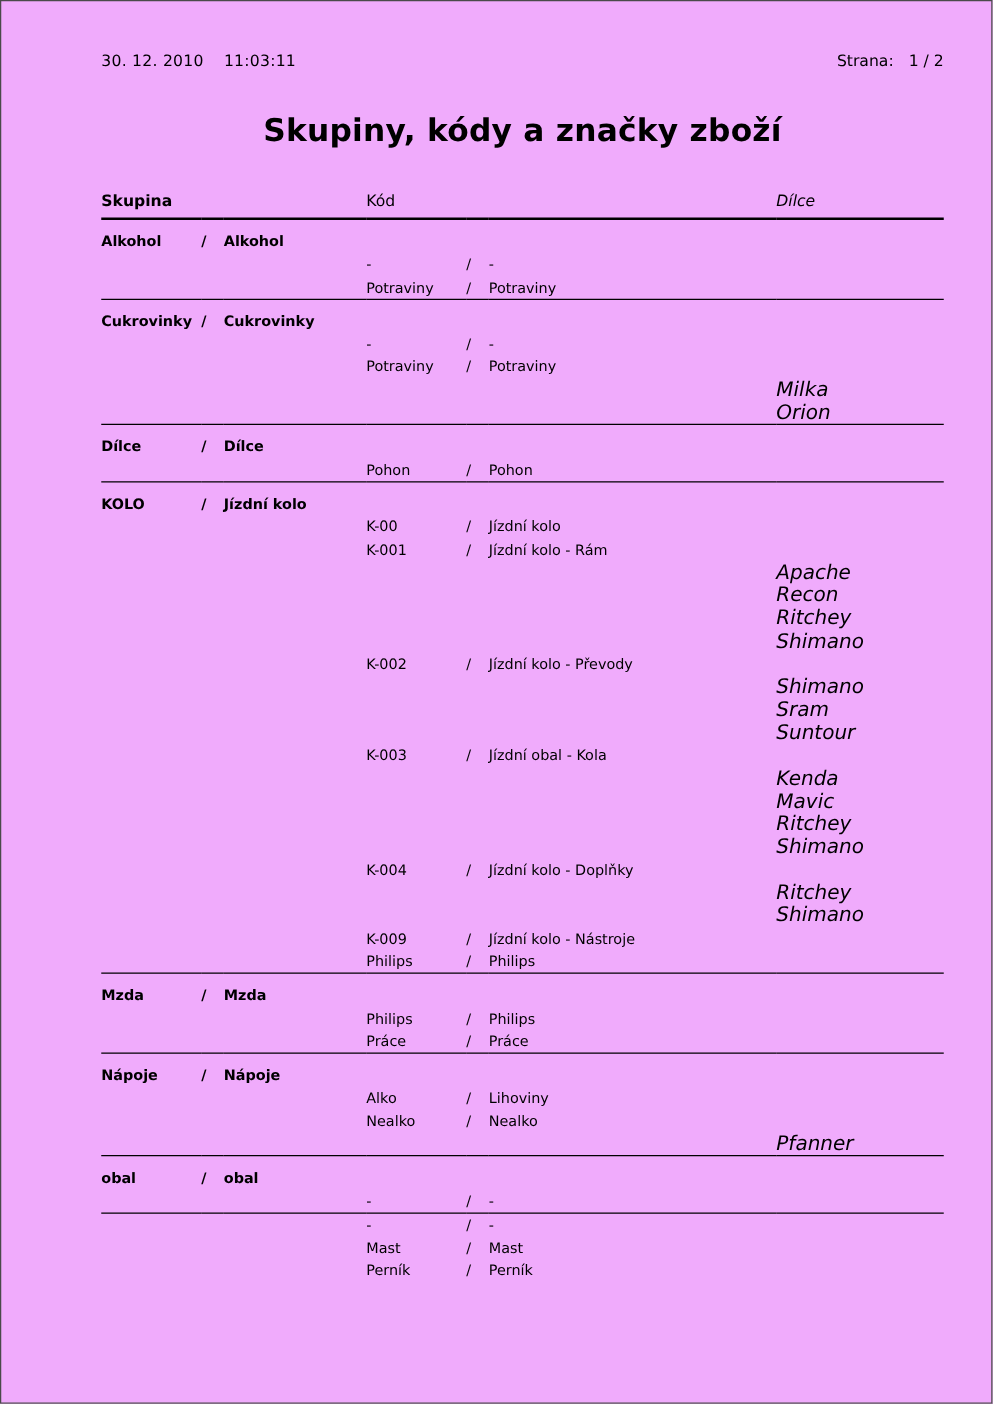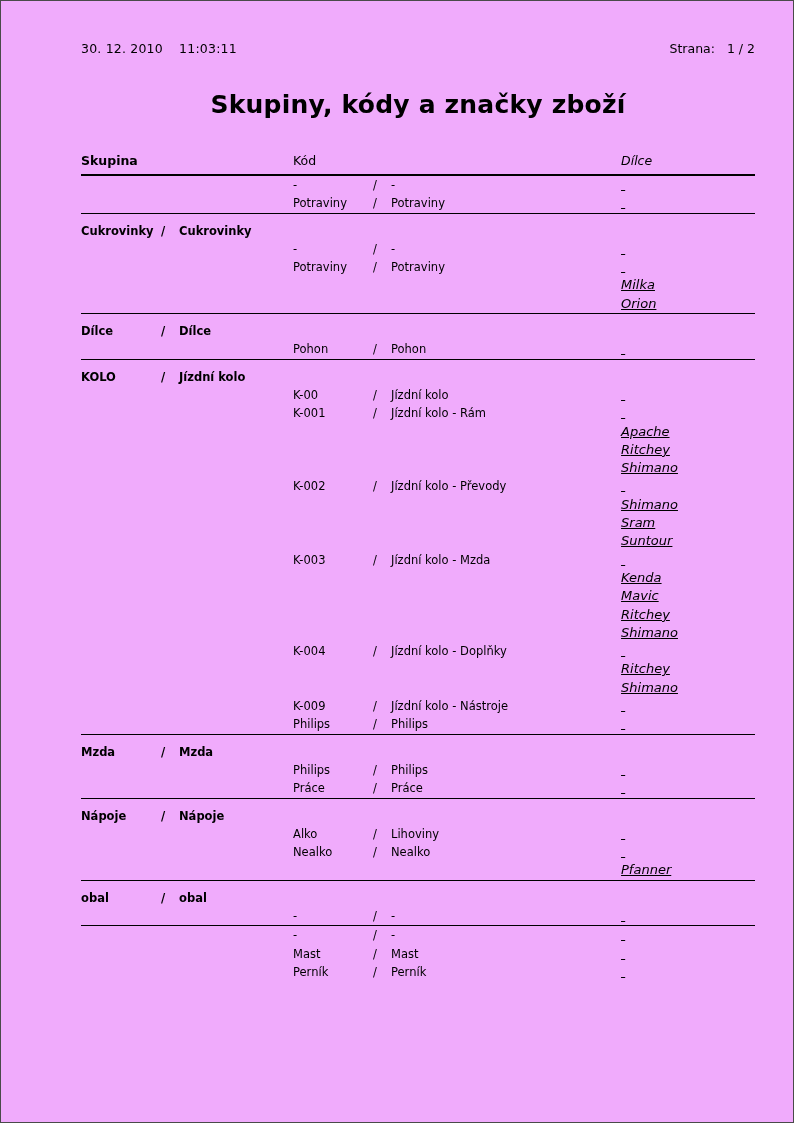--- a/index.html
+++ b/index.html
@@ -101,22 +101,21 @@
     color: #000;
   }
   td.grp-name { font-weight: bold; font-size: 11.5px; padding-top: 8px; }
   td.grp-slash { font-weight: bold; padding-top: 8px; }
   td.grp-desc { font-weight: bold; padding-top: 8px; }
   td.code, td.code-slash, td.code-desc {
     font-size: 11.5px;
   }
   td.brand {
     font-style: italic;
-    font-size: 13px;
-    text-decoration: underline;
+    font-size: 16px;
   }
 </style>
 </head>
 <body>
 
 <div class="page">
   <div class="inner">
 
     <div class="hdr">
       <div class="hdr-row1">
@@ -148,20 +147,29 @@
           <th class="skupina" colspan="3">Skupina</th>
           <th class="kod" colspan="3">Kód</th>
           <th class="znacka">Dílce</th>
         </tr>
         <tr class="head-rule">
           <td colspan="7"></td>
         </tr>
       </thead>
       <tbody id="tbody">
           <tr>
+            <td class="grp-name">Alkohol</td>
+            <td class="grp-slash">/</td>
+            <td class="grp-desc">Alkohol</td>
+            <td class="grp-name"></td>
+            <td class="grp-slash"></td>
+            <td class="grp-desc"></td>
+            <td class="brand"></td>
+          </tr>
+          <tr>
             <td></td>
             <td></td>
             <td></td>
             <td class="code">-</td>
             <td class="code-slash">/</td>
             <td class="code-desc">-</td>
             <td class="brand">&nbsp;</td>
           </tr>
           <tr>
             <td></td>
@@ -280,20 +288,29 @@
             <td class="code-desc">&nbsp;</td>
             <td class="brand">Apache</td>
           </tr>
           <tr>
             <td></td>
             <td></td>
             <td></td>
             <td class="code">&nbsp;</td>
             <td class="code-slash">&nbsp;</td>
             <td class="code-desc">&nbsp;</td>
+            <td class="brand">Recon</td>
+          </tr>
+          <tr>
+            <td></td>
+            <td></td>
+            <td></td>
+            <td class="code">&nbsp;</td>
+            <td class="code-slash">&nbsp;</td>
+            <td class="code-desc">&nbsp;</td>
             <td class="brand">Ritchey</td>
           </tr>
           <tr>
             <td></td>
             <td></td>
             <td></td>
             <td class="code">&nbsp;</td>
             <td class="code-slash">&nbsp;</td>
             <td class="code-desc">&nbsp;</td>
             <td class="brand">Shimano</td>
@@ -333,21 +350,21 @@
             <td class="code-slash">&nbsp;</td>
             <td class="code-desc">&nbsp;</td>
             <td class="brand">Suntour</td>
           </tr>
           <tr>
             <td></td>
             <td></td>
             <td></td>
             <td class="code">K-003</td>
             <td class="code-slash">/</td>
-            <td class="code-desc">Jízdní kolo - Mzda</td>
+            <td class="code-desc">Jízdní obal - Kola</td>
             <td class="brand">&nbsp;</td>
           </tr>
           <tr>
             <td></td>
             <td></td>
             <td></td>
             <td class="code">&nbsp;</td>
             <td class="code-slash">&nbsp;</td>
             <td class="code-desc">&nbsp;</td>
             <td class="brand">Kenda</td>

